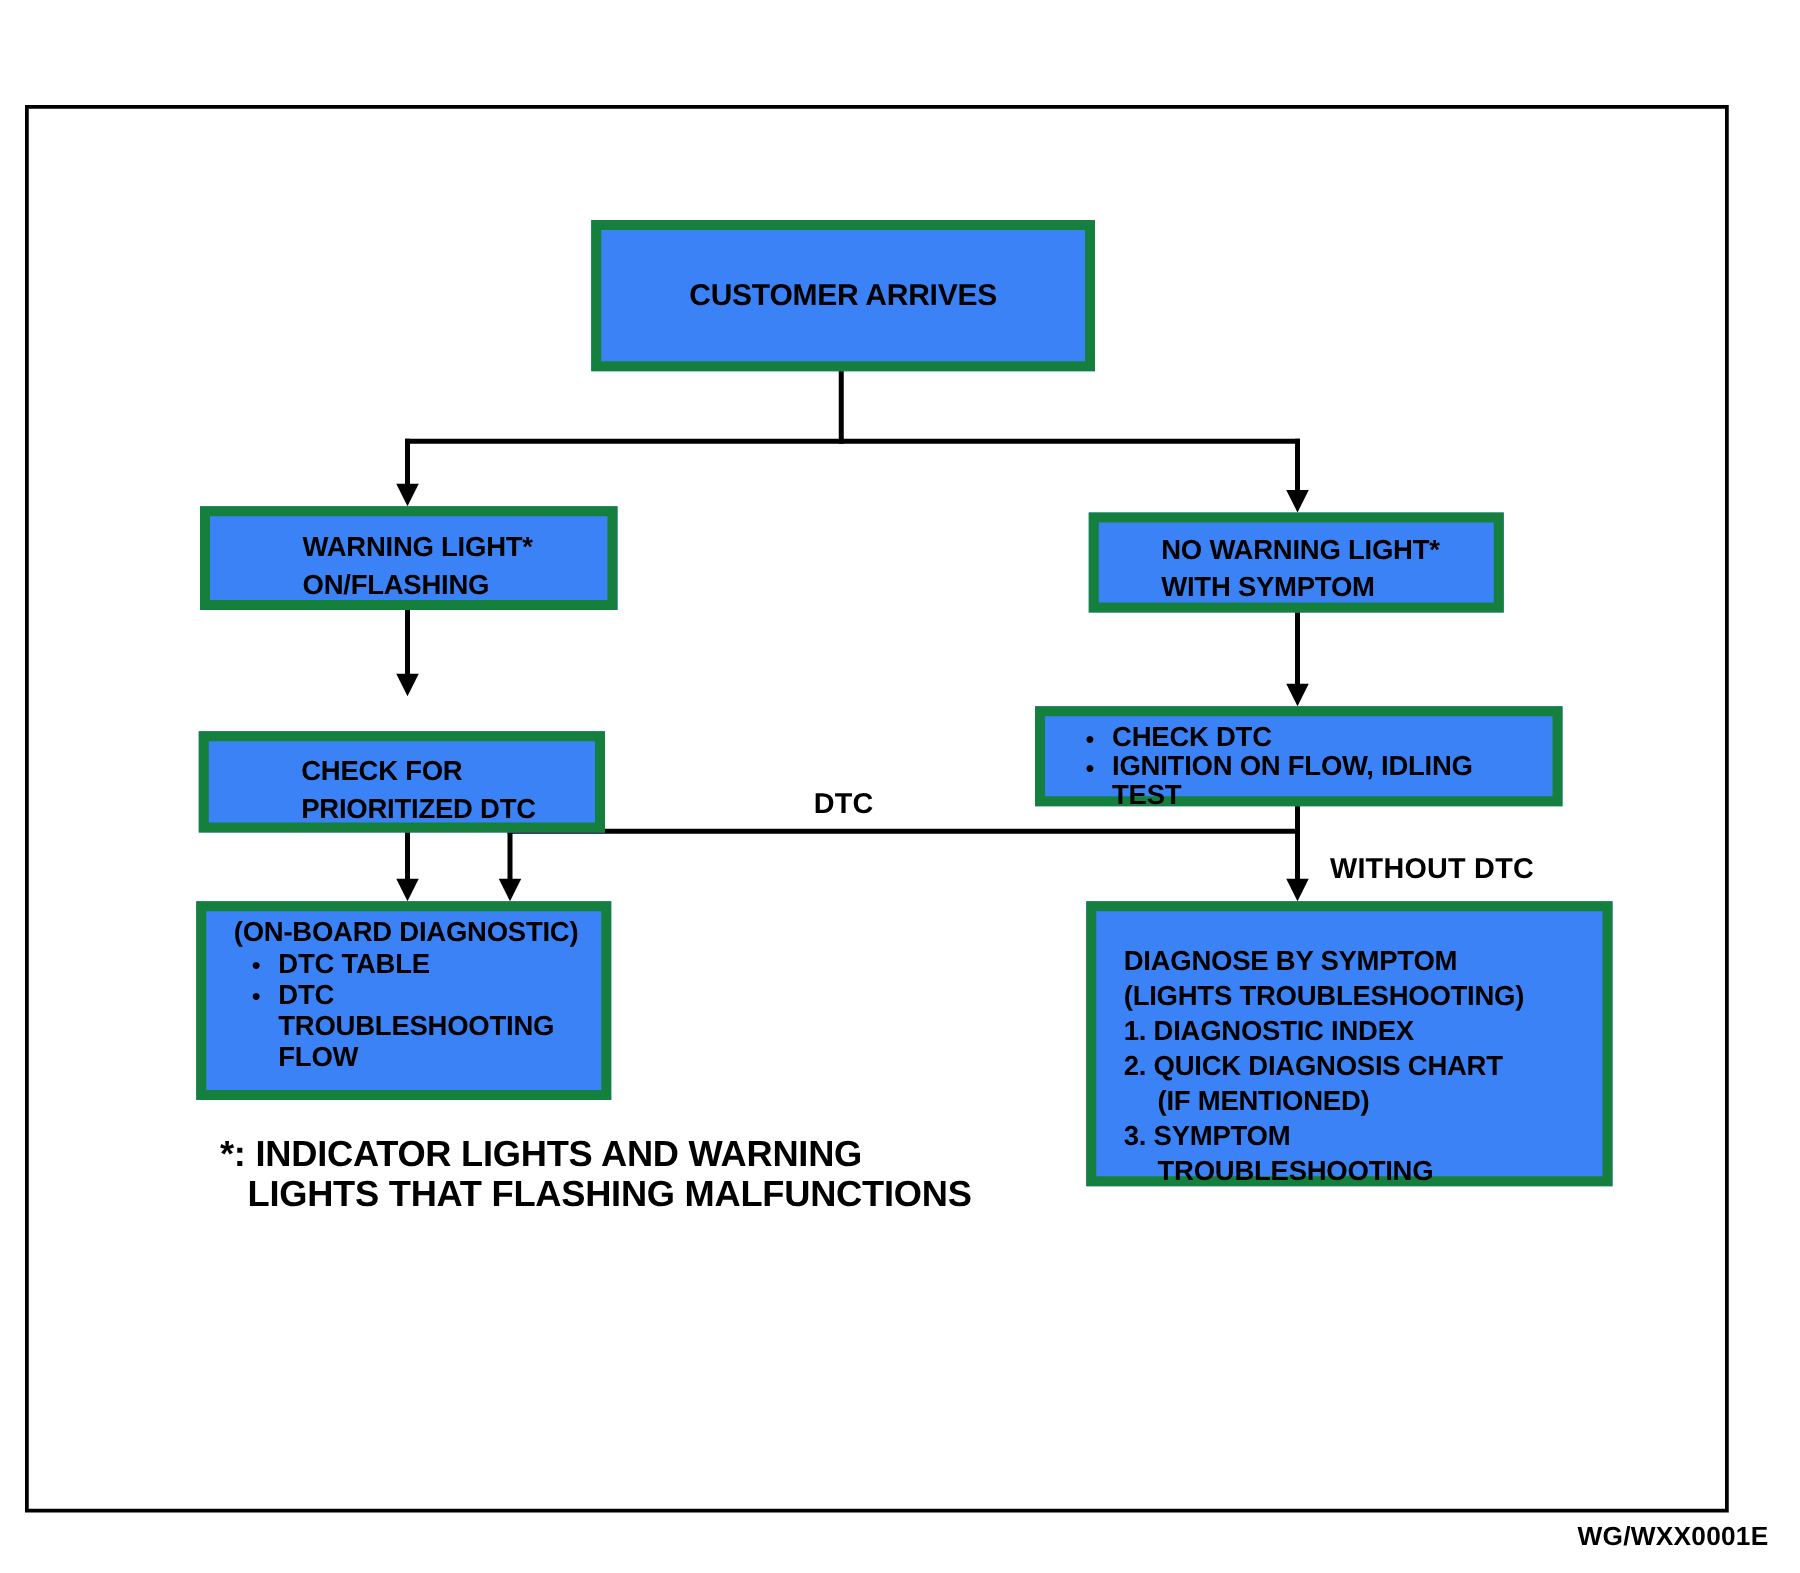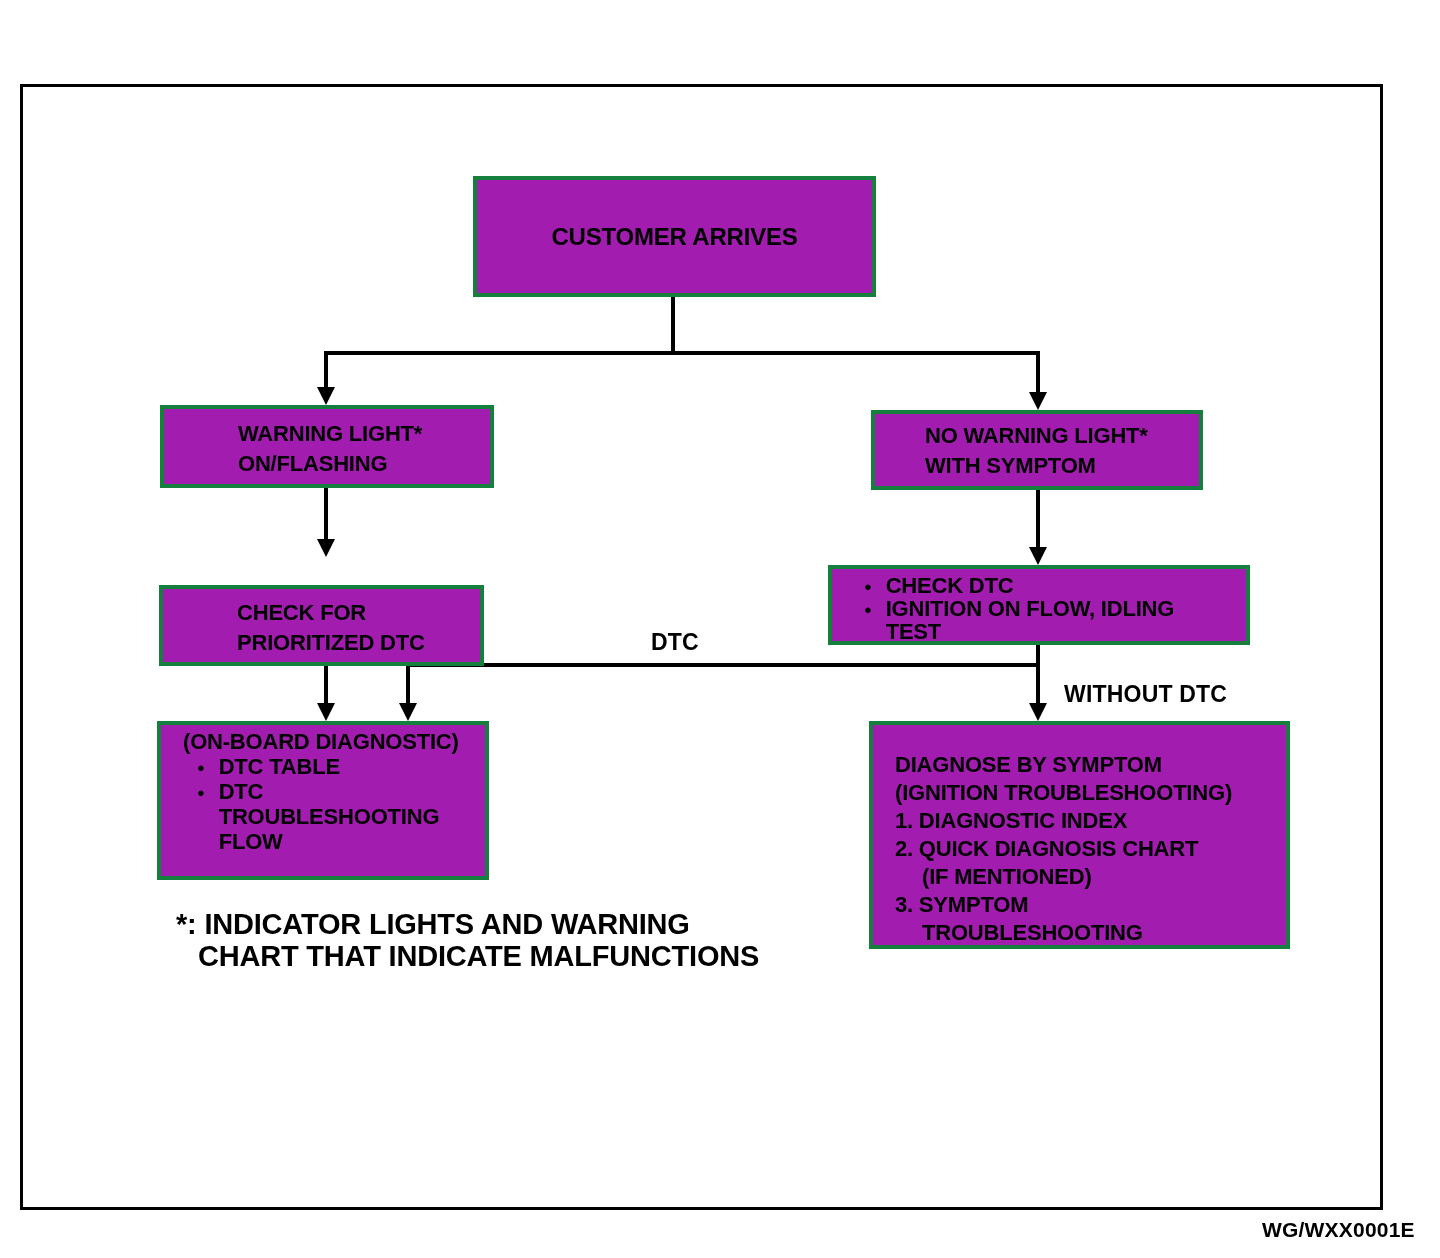--- a/index.html
+++ b/index.html
@@ -26,23 +26,23 @@
     left: 20px;
     top: 84px;
     width: 1363px;
     height: 1126px;
     border: 3px solid #000000;
     box-sizing: border-box;
     background: #ffffff;
   }
   .box {
     position: absolute;
-    border: 4px solid #15803d;
+    border: 8px solid #15803d;
     box-sizing: border-box;
-    background: #a21caf;
+    background: #3b82f6;
     font-size: 22px;
     font-weight: bold;
     letter-spacing: -0.2px;
     line-height: 28px;
     white-space: nowrap;
   }
   .b-customer {
     left: 473px; top: 176px; width: 403px; height: 121px;
     display: flex; align-items: center; justify-content: center;
     font-size: 24px;
@@ -175,28 +175,28 @@
       <div class="btext">
         <div>DTC</div>
         <div>TROUBLESHOOTING</div>
         <div>FLOW</div>
       </div>
     </div>
   </div>
 
   <div class="box b-diagsym">
     <div>DIAGNOSE BY SYMPTOM</div>
-    <div>(IGNITION TROUBLESHOOTING)</div>
+    <div>(LIGHTS TROUBLESHOOTING)</div>
     <div>1. DIAGNOSTIC INDEX</div>
     <div>2. QUICK DIAGNOSIS CHART</div>
     <div class="indent-sub">(IF MENTIONED)</div>
     <div>3. SYMPTOM</div>
     <div class="indent-sub">TROUBLESHOOTING</div>
   </div>
 
   <div class="footnote">
     <div>*: INDICATOR LIGHTS AND WARNING</div>
-    <div class="fn2">CHART THAT INDICATE MALFUNCTIONS</div>
+    <div class="fn2">LIGHTS THAT FLASHING MALFUNCTIONS</div>
   </div>
 
   <div class="figure-code">WG/WXX0001E</div>
 
 </div>
 
 </body></html>

